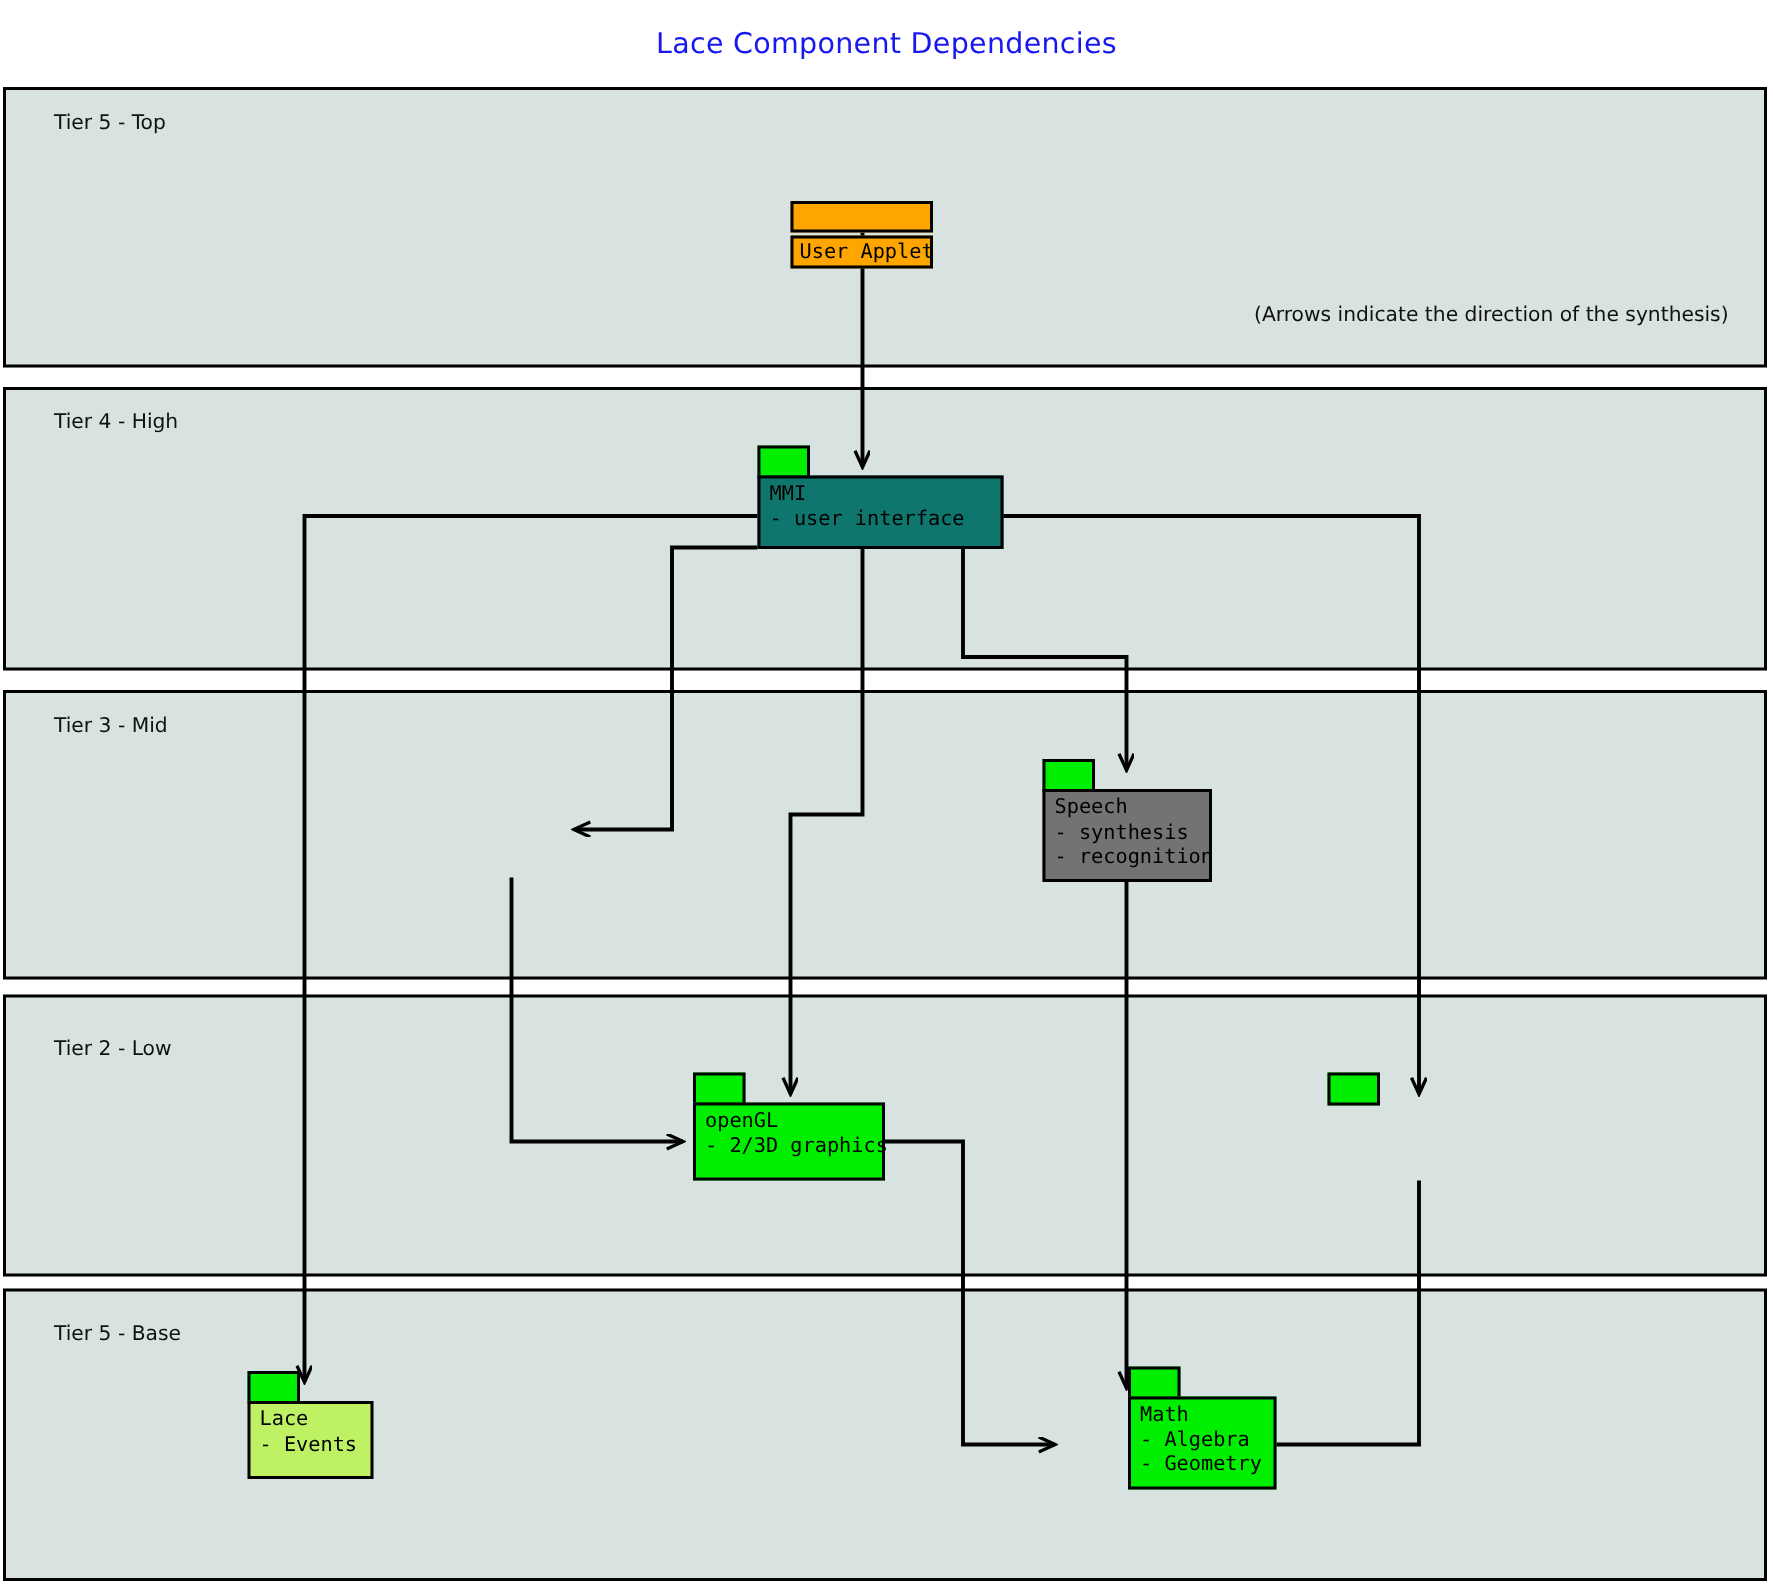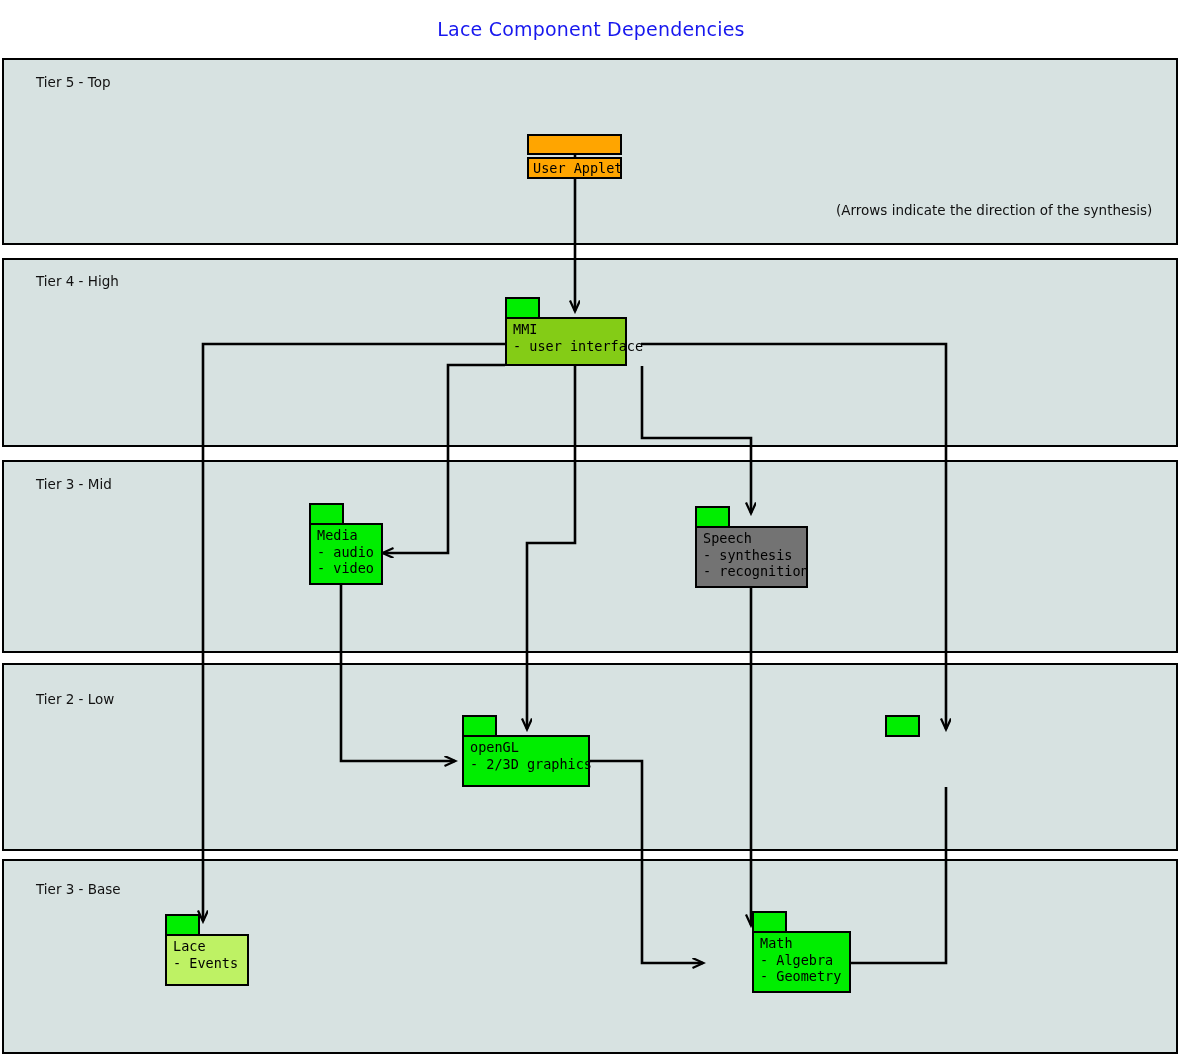--- a/index.html
+++ b/index.html
@@ -33,21 +33,21 @@
   <div class="tier" style="left:2px;top:58px;width:1176px;height:187px;"></div>
   <div class="tier" style="left:2px;top:258px;width:1176px;height:189px;"></div>
   <div class="tier" style="left:2px;top:460px;width:1176px;height:193px;"></div>
   <div class="tier" style="left:2px;top:663px;width:1176px;height:188px;"></div>
   <div class="tier" style="left:2px;top:859px;width:1176px;height:195px;"></div>
 
   <div class="tier-label" style="left:15px;top:74px;">Tier 5 - Top</div>
   <div class="tier-label" style="left:15px;top:273px;">Tier 4 - High</div>
   <div class="tier-label" style="left:15px;top:476px;">Tier 3 - Mid</div>
   <div class="tier-label" style="left:15px;top:691px;">Tier 2 - Low</div>
-  <div class="tier-label" style="left:15px;top:881px;">Tier 3 - Base</div>
+  <div class="tier-label" style="left:15px;top:881px;">Tier 5 - Base</div>
 
   <div id="note" style="left:836px;top:202px;">(Arrows indicate the direction of the synthesis)</div>
 
   <svg id="wires" viewBox="0 0 1182 1056">
     <defs>
       <marker id="ah" markerWidth="14" markerHeight="14" refX="11.5" refY="5" orient="auto" markerUnits="userSpaceOnUse">
         <path d="M1,0 L12,5 L1,10" fill="none" stroke="#000" stroke-width="2.2" stroke-linecap="butt" stroke-linejoin="miter"></path>
       </marker>
     </defs>
     <g fill="none" stroke="#000" stroke-width="2.6" stroke-linecap="butt" stroke-linejoin="miter">
@@ -74,30 +74,24 @@
     </g>
   </svg>
 
   <div class="pkg applet" style="left:527px;top:113px;width:95px;height:42px;">
     <div class="tabtext" style="width:95px;height:22px;background:#ffa500;">User Applet</div>
     <div class="body" style="top:21px;width:95px;height:21px;background:#ffa500;"></div>
   </div>
 
   <div class="pkg" style="left:505px;top:297px;width:137px;height:69px;">
     <div class="tab" style="width:35px;height:22px;background:#00ee00;"></div>
-    <div class="body" style="top:20px;width:122px;height:49px;background:#84cc16;">MMI
+    <div class="body" style="top:20px;width:164px;height:49px;background:#0f766e;">MMI
 - user interface</div>
   </div>
 
-  <div class="pkg" style="left:309px;top:503px;width:74px;height:82px;">
-    <div class="tab" style="width:35px;height:22px;background:#00ee00;"></div>
-    <div class="body" style="top:20px;width:74px;height:62px;background:#00ee00;">Media
-- audio
-- video</div>
-  </div>
 
   <div class="pkg" style="left:695px;top:506px;width:113px;height:82px;">
     <div class="tab" style="width:35px;height:22px;background:#00ee00;"></div>
     <div class="body" style="top:20px;width:113px;height:62px;background:#737373;">Speech
 - synthesis
 - recognition</div>
   </div>
 
   <div class="pkg" style="left:462px;top:715px;width:128px;height:72px;padding-left:12px;">
     <div class="tab" style="width:35px;height:22px;background:#00ee00;"></div>

